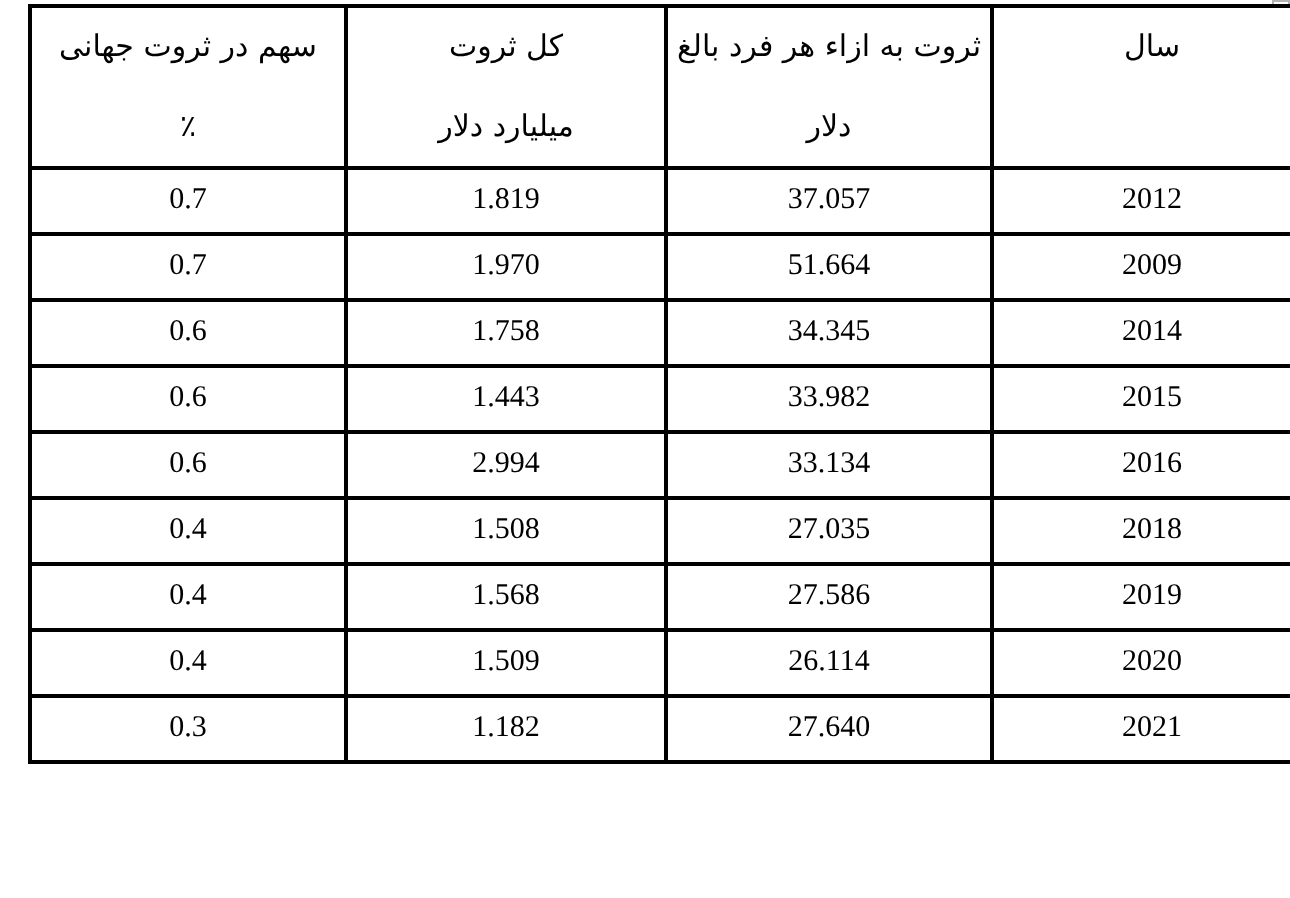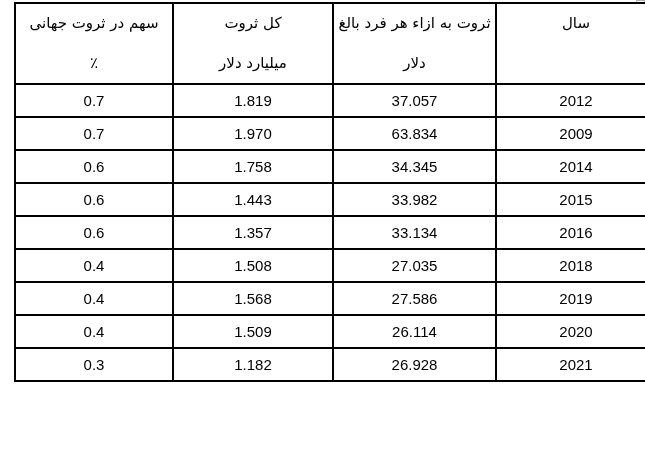--- a/index.html
+++ b/index.html
@@ -53,21 +53,21 @@
     font-family:"DejaVu Sans", sans-serif;
     font-size:15px;
     color:#000000;
     line-height:18px;
   }
   .hdr-line1{margin-top:10px}
   .hdr-line2{margin-top:22px}
   .wealth-table tbody tr{height:33px}
   .wealth-table tbody td{
     vertical-align:middle;
-    font-family:Liberation Sans, sans-serif;
+    font-family:Liberation Serif, serif;
     font-size:15px;
     color:#000000;
   }
 </style>
 </head>
 <body>
 
 <div class="page">
 
   <div class="corner-handle"></div>
@@ -102,38 +102,38 @@
     <tbody>
       <tr>
         <td>0.7</td>
         <td>1.819</td>
         <td>37.057</td>
         <td>2012</td>
       </tr>
       <tr>
         <td>0.7</td>
         <td>1.970</td>
-        <td>63.834</td>
+        <td>51.664</td>
         <td>2009</td>
       </tr>
       <tr>
         <td>0.6</td>
         <td>1.758</td>
         <td>34.345</td>
         <td>2014</td>
       </tr>
       <tr>
         <td>0.6</td>
         <td>1.443</td>
         <td>33.982</td>
         <td>2015</td>
       </tr>
       <tr>
         <td>0.6</td>
-        <td>1.357</td>
+        <td>2.994</td>
         <td>33.134</td>
         <td>2016</td>
       </tr>
       <tr>
         <td>0.4</td>
         <td>1.508</td>
         <td>27.035</td>
         <td>2018</td>
       </tr>
       <tr>
@@ -144,18 +144,18 @@
       </tr>
       <tr>
         <td>0.4</td>
         <td>1.509</td>
         <td>26.114</td>
         <td>2020</td>
       </tr>
       <tr>
         <td>0.3</td>
         <td>1.182</td>
-        <td>26.928</td>
+        <td>27.640</td>
         <td>2021</td>
       </tr>
     </tbody>
   </table>
 </div>
 
 </body></html>

